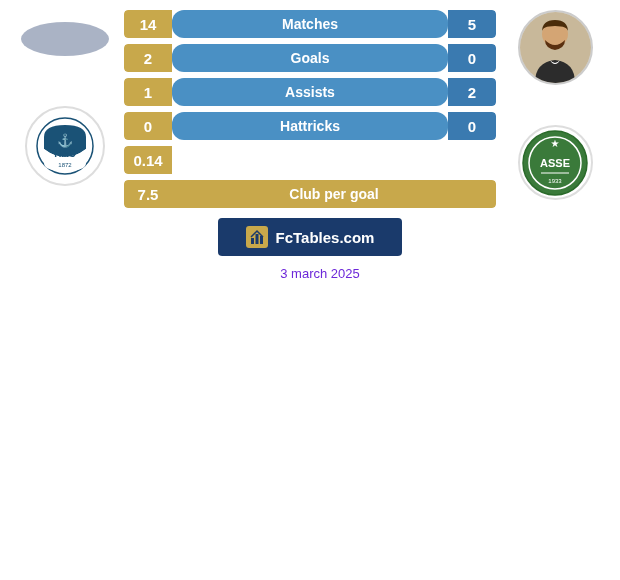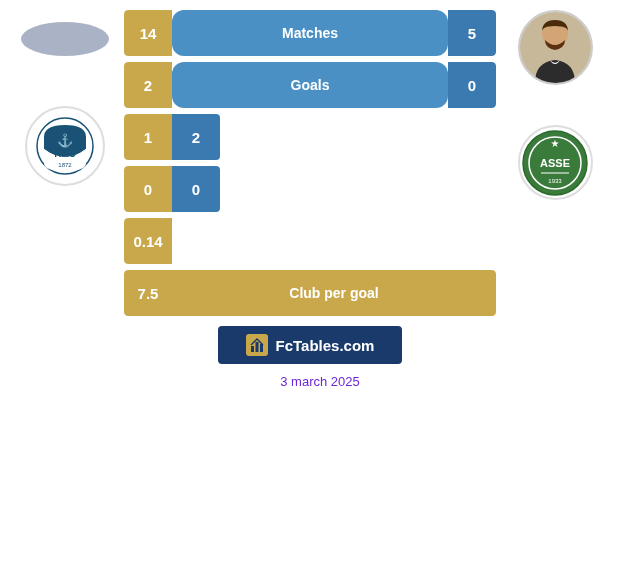--- a/index.html
+++ b/index.html
@@ -73,21 +73,21 @@
       display: flex;
       flex-direction: column;
       gap: 6px;
       padding: 0 4px;
     }
 
     
     .stat-row {
       display: flex;
       align-items: center;
-      height: 46px;
+      height: 28px;
       border-radius: 4px;
       overflow: hidden;
       position: relative;
     }
 
     .stat-left-val {
       background: #c8a84b;
       color: #fff;
       font-size: 15px;
       font-weight: bold;
@@ -276,25 +276,27 @@
       </div>
 
       <div class="stat-row goals">
         <div class="stat-left-val">2</div>
         <div class="stat-center">Goals</div>
         <div class="stat-right-val">0</div>
       </div>
 
       <div class="stat-row assists">
         <div class="stat-left-val">1</div>
+        <div class="stat-center">Assists</div>
         <div class="stat-right-val">2</div>
       </div>
 
       <div class="stat-row hattricks">
         <div class="stat-left-val">0</div>
+        <div class="stat-center">Hattricks</div>
         <div class="stat-right-val">0</div>
       </div>
 
       <div class="stat-row single">
         <div class="stat-left-val">0.14</div>
       </div>
 
       <div class="stat-row single">
         <div class="stat-left-val">7.5</div>
         <div class="stat-center">Club per goal</div>

